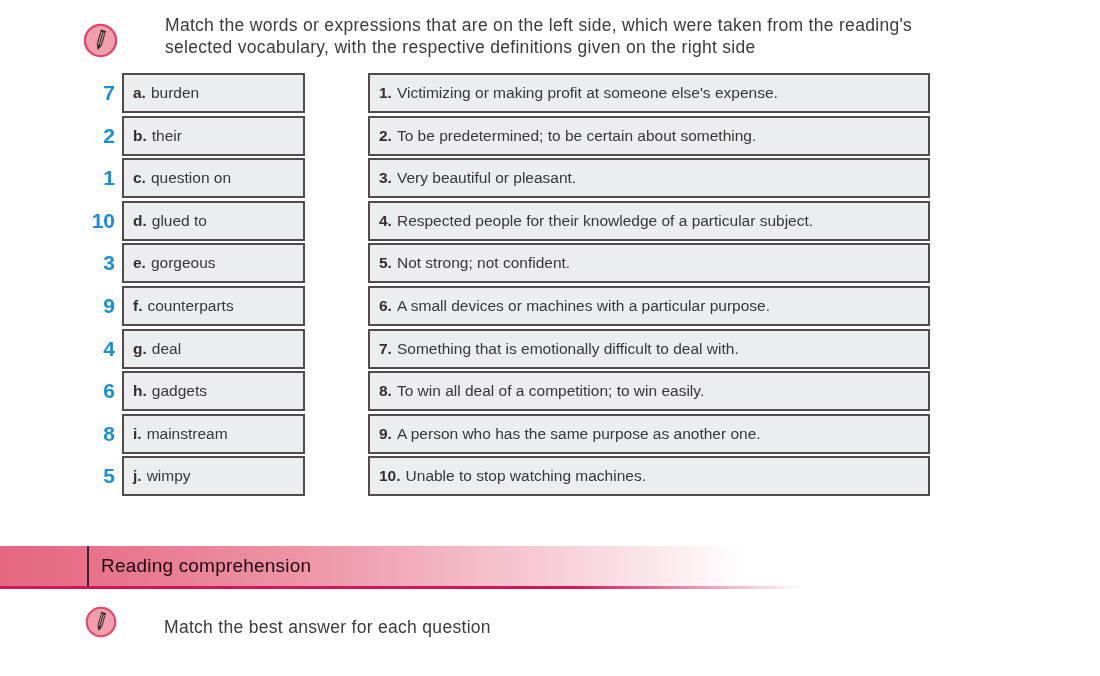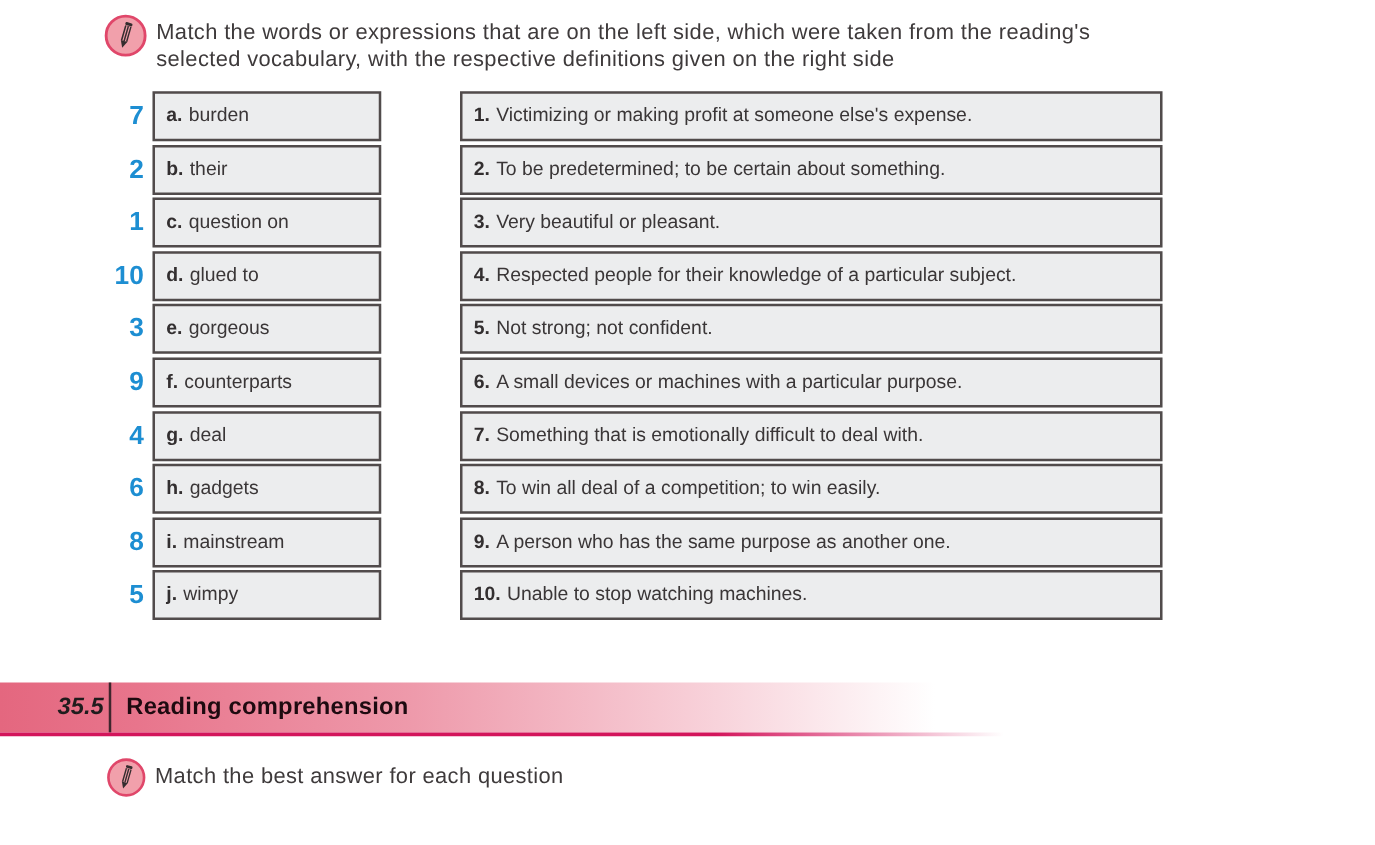--- a/index.html
+++ b/index.html
@@ -5,21 +5,21 @@
   * { box-sizing: border-box; margin: 0; padding: 0; }
   html, body { background: #ffffff; }
   body {
     width: 1100px; height: 676px;
     position: relative;
     font-family: "Liberation Sans", sans-serif;
     overflow: hidden;
   }
 
   
-  .instr { position: absolute; display: flex; align-items: flex-start; }
+  .instr { position: absolute; display: flex; align-items: flex-end; gap: 40px; }
   #instr-top { left: 83px; top: 11px; }
   #instr-bottom { left: 85px; top: 606px; }
   .instr-icon { flex: none; display: block; }
   .instr-text {
     margin-left: 7px;
     padding-top: 3px;
     font-size: 17.5px;
     line-height: 22px;
     letter-spacing: 0.3px;
     color: #3e3a3b;
@@ -80,21 +80,21 @@
     color: #201c1d;
   }
   .section-divider {
     position: absolute; left: 87px; top: 0;
     width: 2px; height: 100%;
     background: #3f262d;
   }
   .section-title {
     position: absolute; left: 101px; top: 0; height: 100%;
     display: flex; align-items: center;
-    font-weight: bold; font-size: 19px; letter-spacing: 0.2px;
+    font-weight: normal; font-size: 19px; letter-spacing: 0.2px;
     color: #1e0a10;
   }
 </style>
 </head>
 <body>
 
 <div class="instr" id="instr-top">
   <svg class="instr-icon" width="35" height="35" viewBox="0 0 35 35">
     <circle cx="17.5" cy="17.5" r="15.6" fill="#f1a0ab" stroke="#e0476a" stroke-width="2.3"></circle>
     <g transform="rotate(16 17.5 17.5)">
@@ -225,21 +225,20 @@
       </div>
     <div class="def-box">
         <b>10.</b>
         <span>Unable to stop watching machines.</span>
       </div>
   </div>
 
 </div>
 
 <div class="section-bar">
-  <span class="section-num">35.5</span>
   <span class="section-divider"></span>
   <span class="section-title">Reading comprehension</span>
   <span class="section-underline"></span>
 </div>
 
 <div class="instr" id="instr-bottom">
   <svg class="instr-icon" width="32" height="32" viewBox="0 0 35 35">
     <circle cx="17.5" cy="17.5" r="15.6" fill="#f1a0ab" stroke="#e0476a" stroke-width="2.3"></circle>
     <g transform="rotate(16 17.5 17.5)">
       <rect x="14.6" y="6.8" width="5.8" height="2.4" rx="1" fill="#352c2e"></rect>

